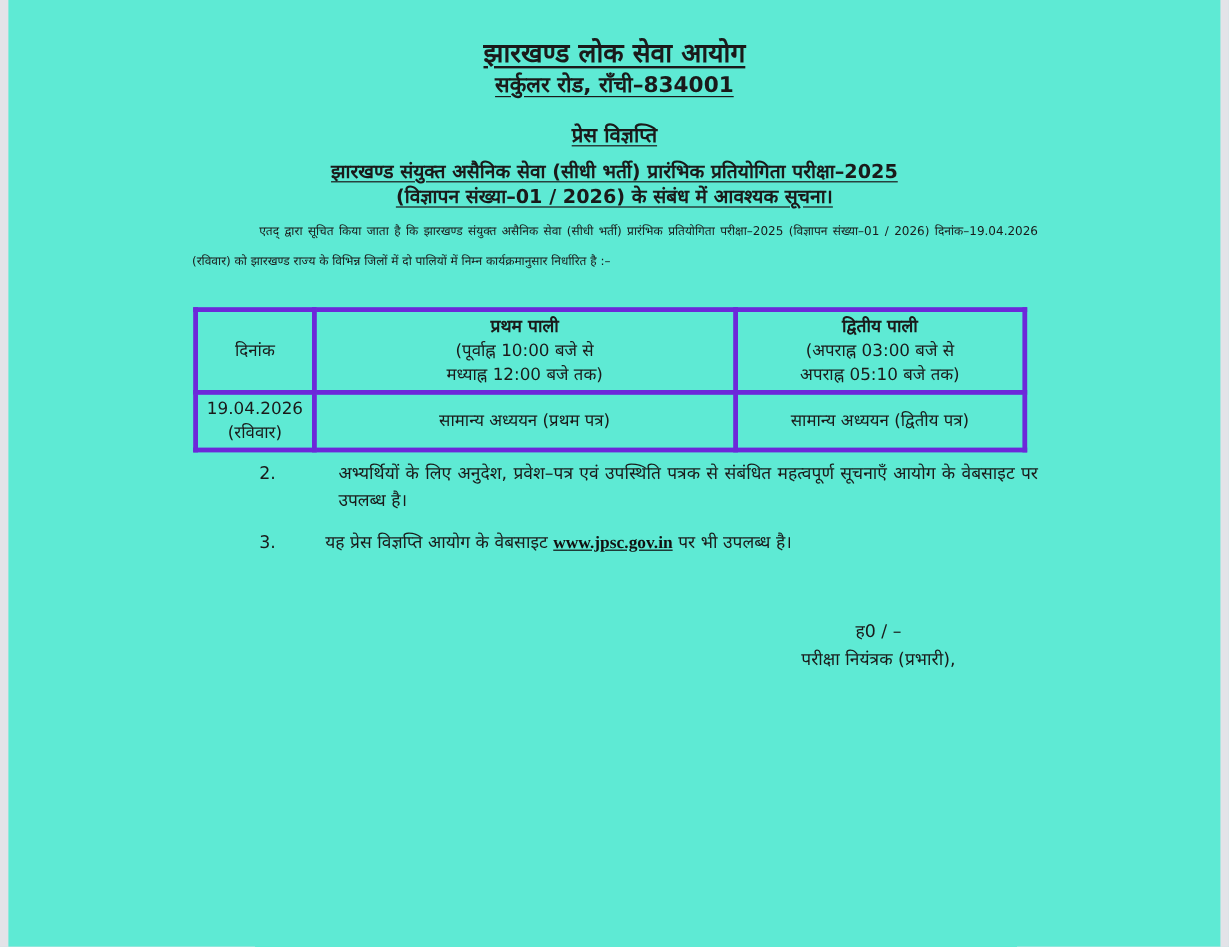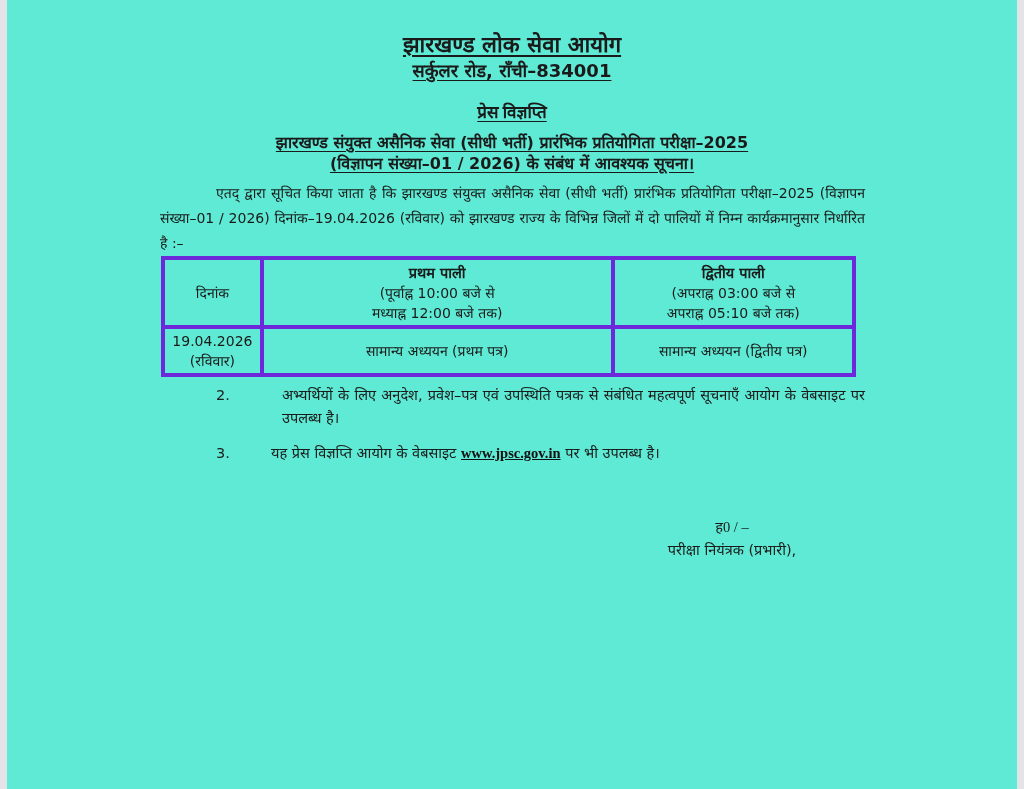--- a/index.html
+++ b/index.html
@@ -29,29 +29,29 @@
     .hdr-org {
       left: 0; width: 1010px; top: 28px;
       font-size: 22px; font-weight: bold;
     }
     .hdr-addr {
       left: 0; width: 1010px; top: 58px;
       font-size: 18px; font-weight: bold; text-align: center;
     }
     .press-title {
       left: 0; width: 1010px; top: 100px;
-      font-size: 17px; font-weight: bold; font-family: Liberation Serif, serif;
+      font-size: 17px; font-weight: bold;
     }
     .subject {
       left: 0; width: 1010px; top: 132px;
       font-size: 16px; font-weight: bold; line-height: 21px;
     }
     .para {
       left: 153px; width: 705px; top: 181px;
-      font-size: 14px; line-height: 25px;
+      font-size: 10px; line-height: 25px;
       text-align: justify;
       text-indent: 56px;
     }
 
     table.sched {
       position: absolute;
       left: 154px; top: 256px;
       width: 695px;
       border-collapse: collapse;
       font-size: 14px;
@@ -91,21 +91,21 @@
       text-decoration: underline;
       color: #111;
       font-family: Liberation Serif, serif;
     }
 
     .sig {
       left: 590px; width: 270px;
       font-size: 14.5px; line-height: 23px;
       text-align: center;
     }
-    .sig-1 { top: 516px; font-family: Liberation Serif, serif; }
+    .sig-1 { top: 516px; }
     .sig-2 { top: 539px; }
     .sig-3 { top: 563px; }
   </style>
 </head>
 <body>
 
 <div class="page">
 
   <div class="abs hdr-org center">
     <span class="u">झारखण्ड लोक सेवा आयोग</span>

